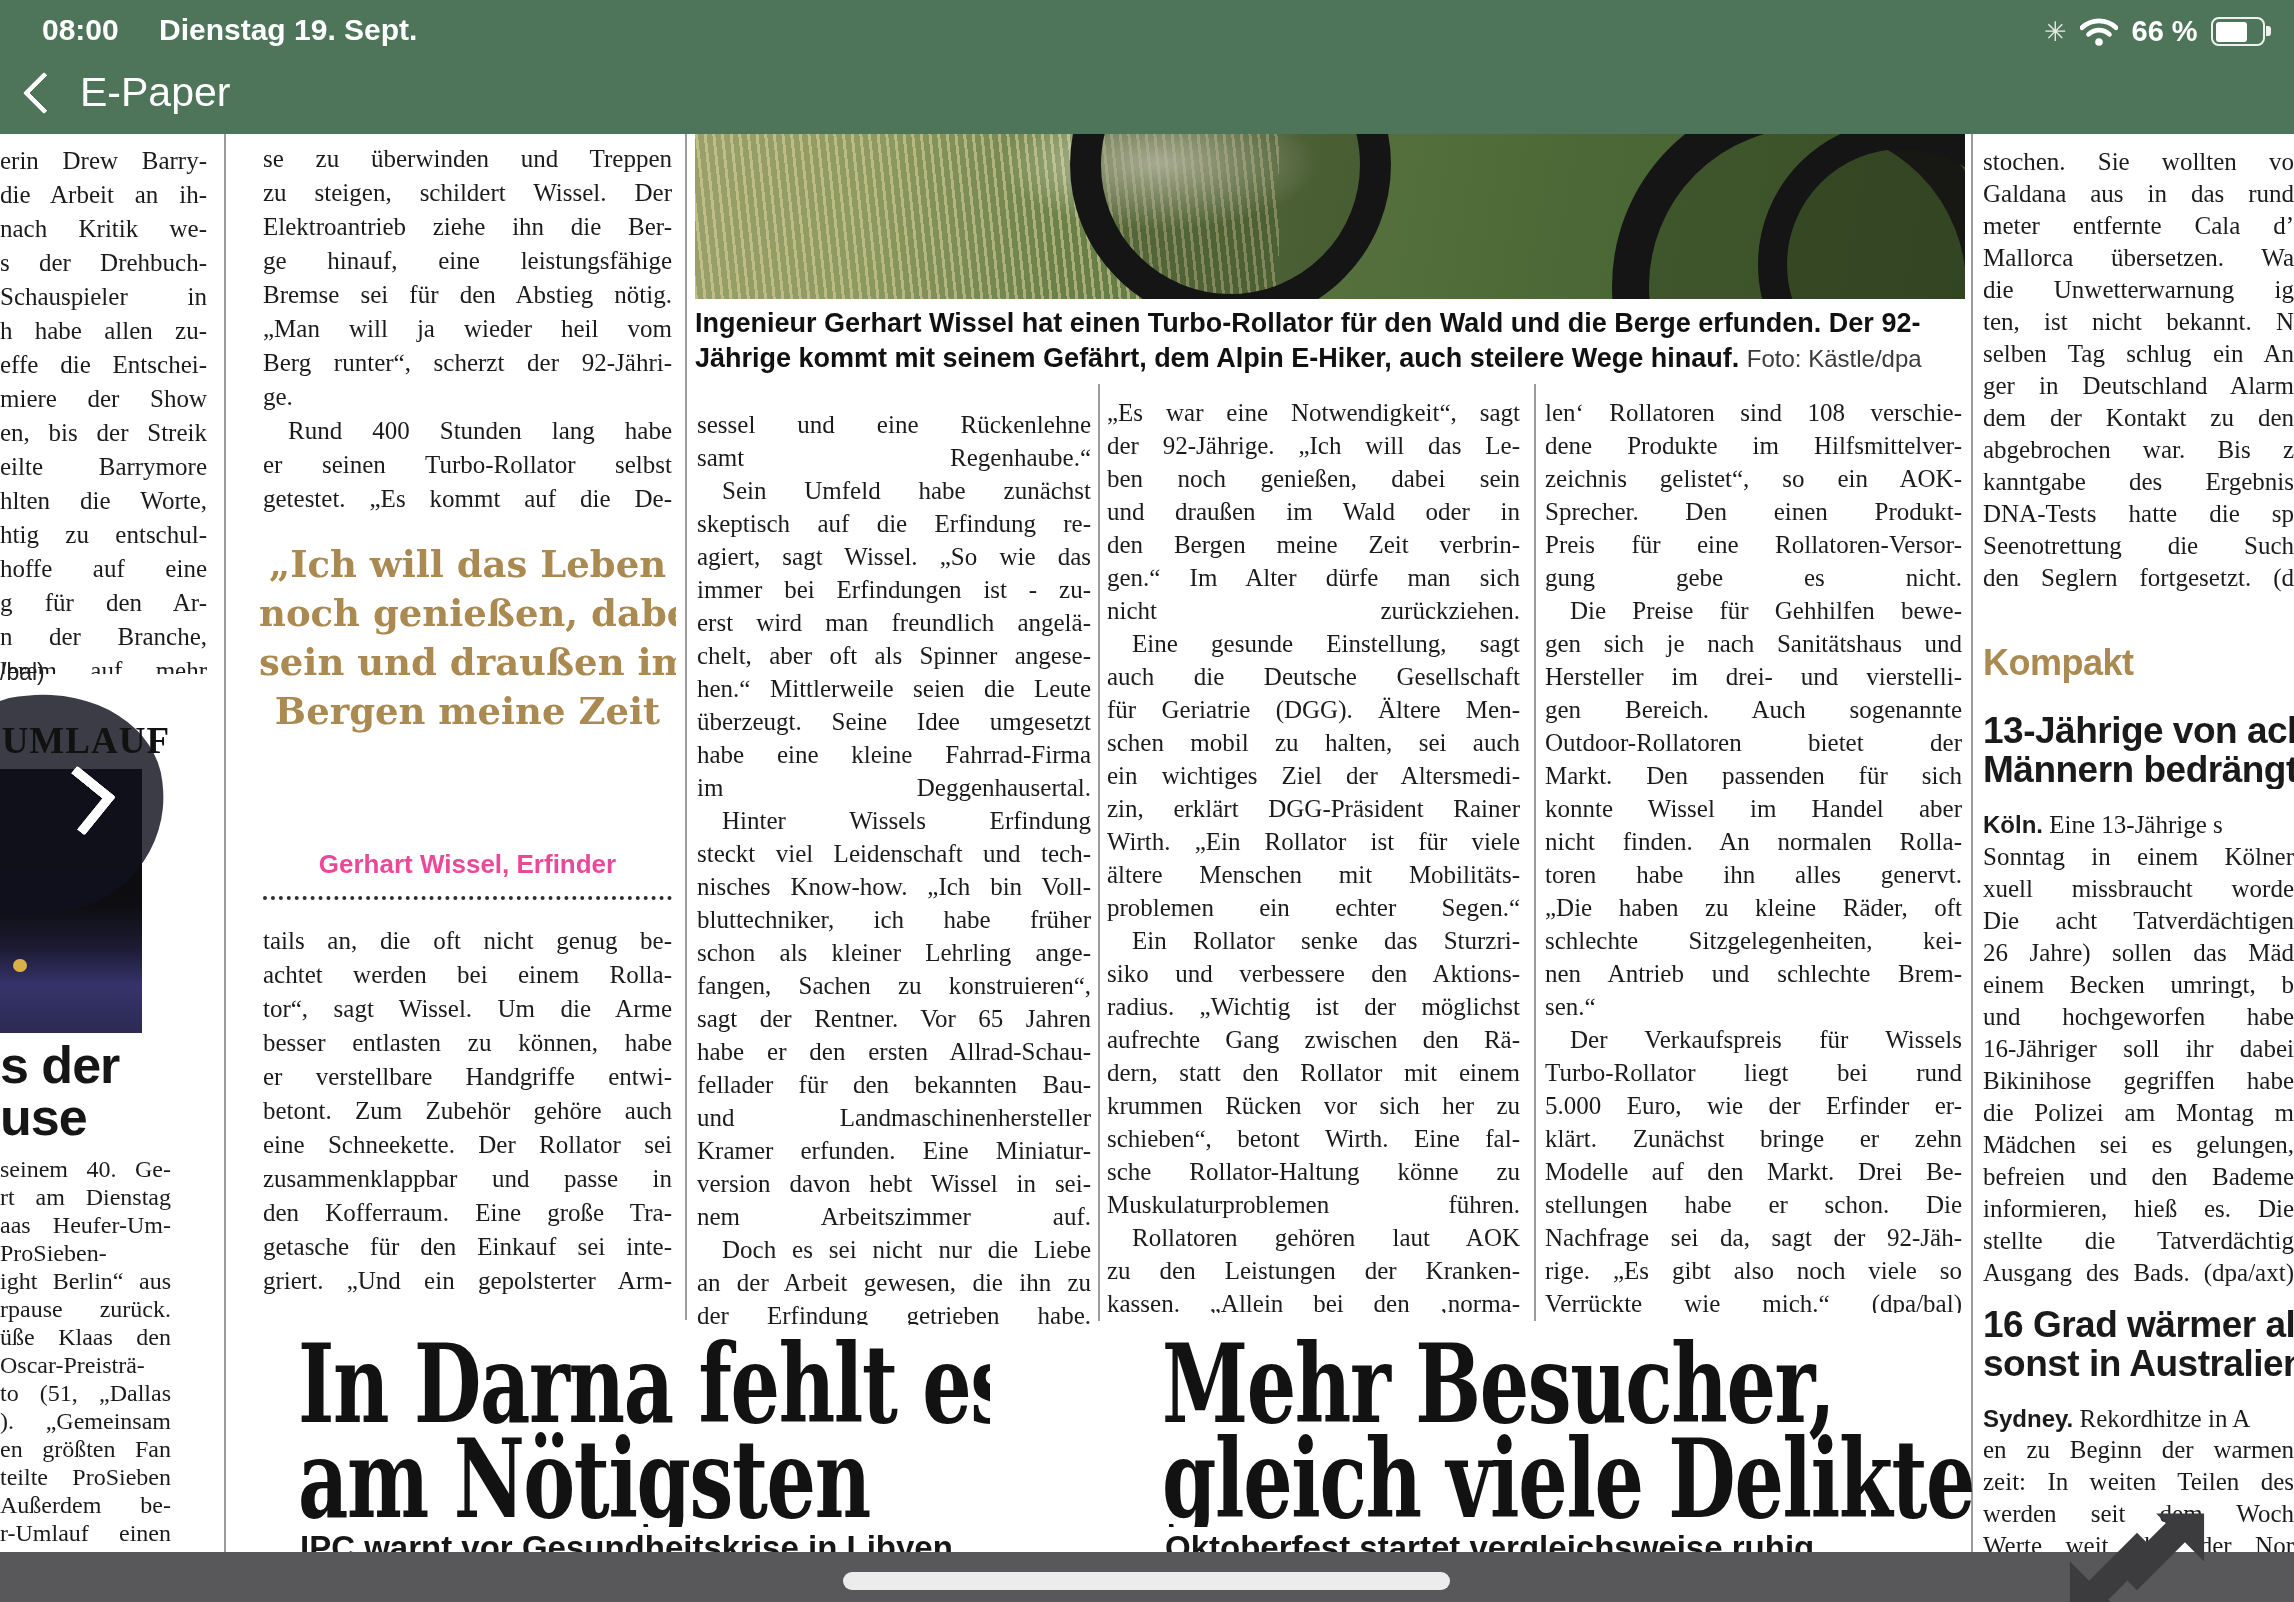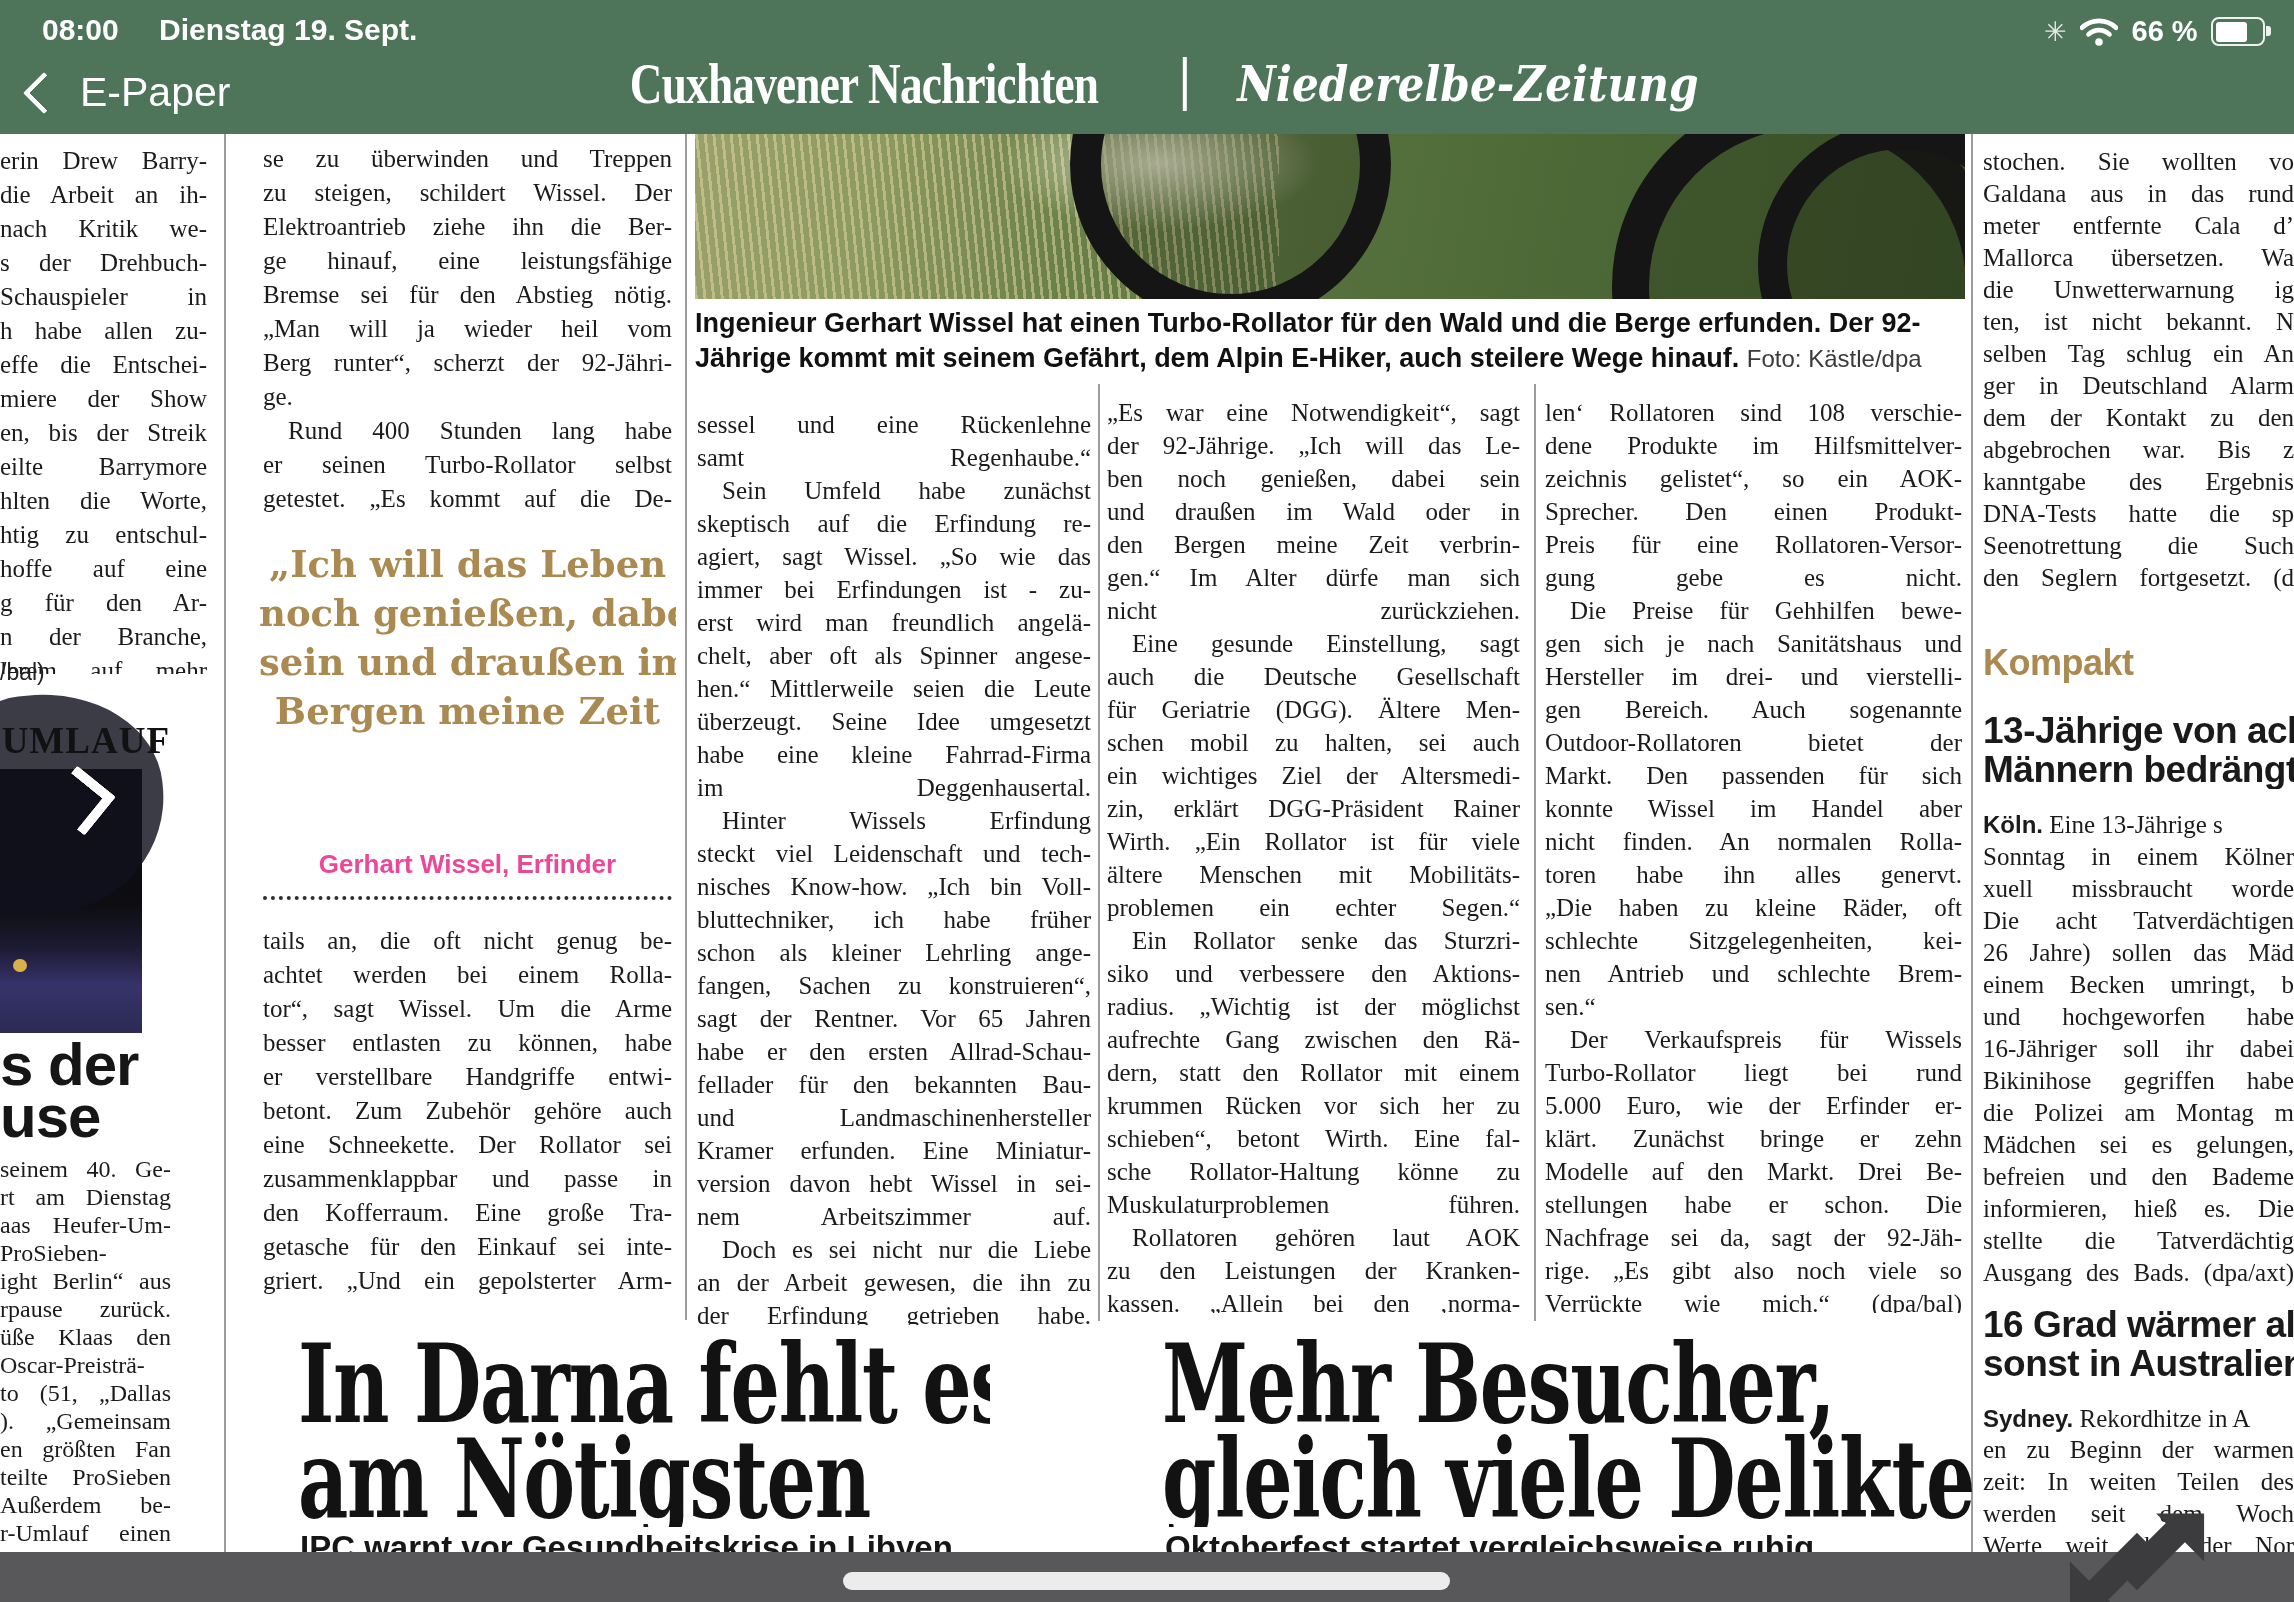--- a/index.html
+++ b/index.html
@@ -37,21 +37,21 @@
   .f26r{font-size:25px;line-height:32px;}
   .f25s{font-size:24px;line-height:28px;}
   .rule{position:absolute;width:1.9px;background:#9c9c9c;}
   .dotted{position:absolute;border-top:4.8px dotted #2e2e2e;height:0;}
   .quote{font-family:"DejaVu Serif",serif;font-weight:700;color:#ab8a52;font-size:37px;line-height:49px;}
   .attrib{font-weight:700;font-size:26px;color:#ec4899;text-align:center;}
   .bigheadline{font-family:"DejaVu Serif",serif;font-weight:700;color:#121212;font-size:108px;line-height:95px;transform:scaleX(.72);transform-origin:left top;letter-spacing:-1.9px;}
   .subhead{font-weight:700;font-size:33px;color:#161616;}
   .sansheadline{font-weight:800;font-size:37px;line-height:39px;color:#1a1a1a;letter-spacing:-0.5px;}
   .kompakt{font-weight:700;font-size:36px;color:#ab8a52;letter-spacing:-0.5px;}
-  .fragheadline{font-weight:800;font-size:60px;line-height:52px;color:#161616;letter-spacing:-1px;}
+  .fragheadline{font-weight:800;font-size:52px;line-height:52px;color:#161616;letter-spacing:-1px;}
   .umlauf{font-family:"Liberation Serif",serif;font-weight:700;font-size:37px;color:#111;letter-spacing:1px;text-align:right;}
   .caption{font-weight:700;font-size:27px;line-height:35px;color:#111;}
   .caption .credit{font-weight:400;font-size:24px;color:#3a3a3a;}
 
   
   .photo-main{left:695px;top:134px;width:1270px;height:165px;overflow:hidden;
     background:linear-gradient(100deg,#9aa06b 0%,#8e9a61 14%,#6b8049 30%,#55703c 52%,#4b6735 72%,#42602e 100%);}
   .grass{position:absolute;left:0;top:0;width:46%;height:100%;opacity:.85;
     background:repeating-linear-gradient(84deg,rgba(228,219,163,.6) 0 2.9px,rgba(120,134,70,0) 2.9px 8.6px);}
   .grass-hi{position:absolute;left:24%;top:-38px;width:317px;height:134px;border-radius:50%;
@@ -84,25 +84,20 @@
       <circle cx="20" cy="26" r="4" fill="#fff"></circle>
     </svg>
     <span class="pct">66 %</span>
     <span class="battery">
         <i></i>
       </span>
   </div>
   <div class="abs back-btn">
     <span class="back-chev"></span>
     <span class="back-label">E-Paper</span>
-  </div>
-  <div class="masthead abs">
-    <span class="mast-main">Cuxhavener Nachrichten</span>
-    <span class="mast-div"></span>
-    <span class="mast-sec">Niederelbe-Zeitung</span>
   </div>
 </div>
 
 <div class="rule" style="left:224px;top:134px;height:1468px;"></div>
 <div class="rule" style="left:685px;top:134px;height:1186px;"></div>
 <div class="rule" style="left:1098px;top:384px;height:937px;"></div>
 <div class="rule" style="left:1534px;top:384px;height:937px;"></div>
 <div class="rule" style="left:1971px;top:134px;height:1418px;"></div>
 
 <div class="jlines serif f26 abs" style="left:0;top:144px;width:207px;height:530px;">

